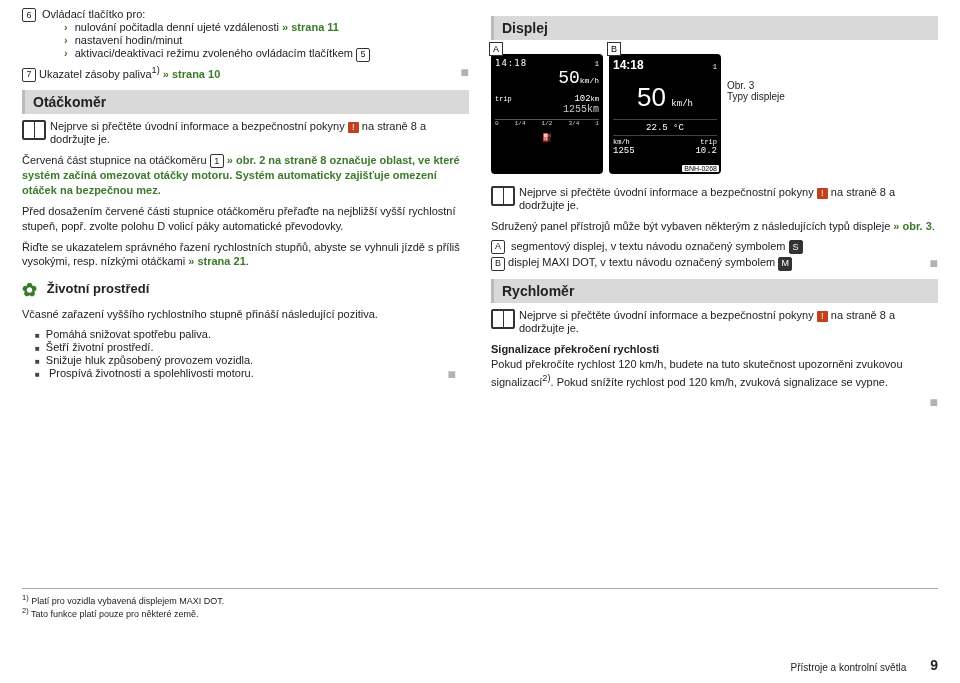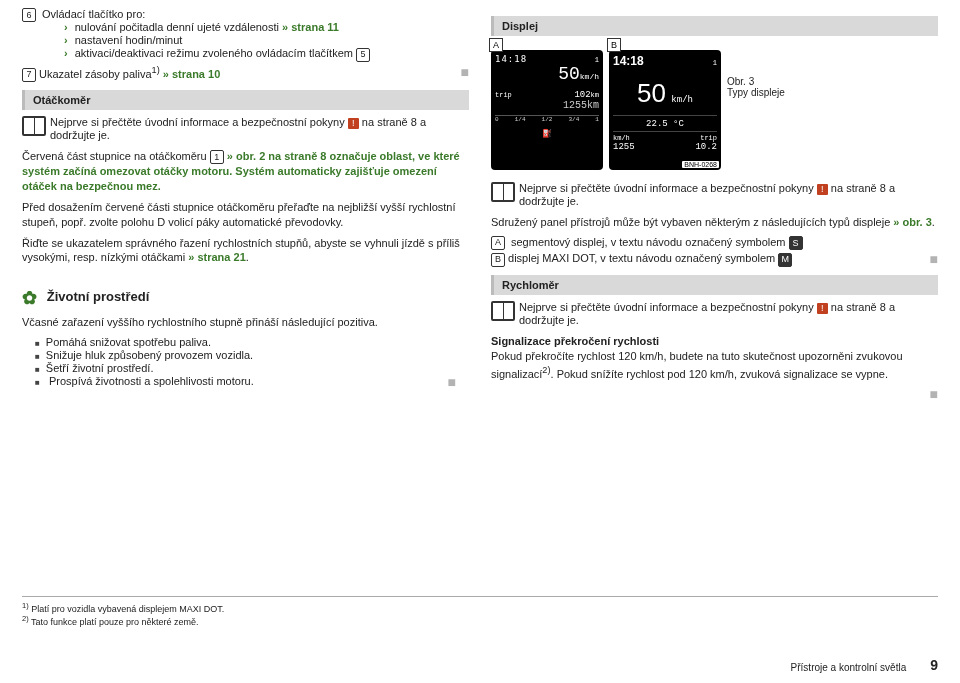--- a/index.html
+++ b/index.html
@@ -48,21 +48,21 @@
   }
   .bullet-square::before {
     content: "■";
     color: #444;
     font-size: 8px;
     margin-right: 6px;
   }
   .green-link { color: #3a7a2a; font-weight: 600; }
   .section-title {
     background: #d9d9d9;
-    font-size: 11px;
+    font-size: 14px;
     font-weight: 600;
     padding: 4px 8px;
     margin: 8px 0 6px 0;
     border-left: 3px solid #bbb;
   }
   .book-row {
     display: flex;
     gap: 4px;
     align-items: flex-start;
     margin-bottom: 8px;
@@ -94,21 +94,21 @@
   .env-icon {
     display:inline-block;
     color:#3a7a2a;
     font-size:18px;
     margin-right:6px;
     vertical-align:middle;
   }
   .subhead {
     font-size:13px;
     font-weight:600;
-    margin: 22px 0 4px 0;
+    margin: 10px 0 4px 0;
   }
   .para { margin: 6px 0; line-height: 1.35; }
   ul.ind { margin-left: 22px; list-style:none; }
   ul.ind li { margin: 1px 0; }
   ul.bul { list-style:none; margin: 4px 0; }
   ul.bul li { margin: 1px 13px; }
   .end-dot { color:#b3b3b3; font-size:14px; line-height:1; display:inline-block; }
   .display-row {
     display:flex; gap:6px; align-items:flex-start;
   }
@@ -141,21 +141,21 @@
     right:2px; bottom:2px;
     background:#fff;
     color:#000;
     font-size:7px;
     padding:0 2px;
     border-radius:1px;
     font-family:Arial;
   }
   .footline {
     position:absolute;
-    bottom: 56px;
+    bottom: 64px;
     left: 22px;
     right: 22px;
     border-top: 1px solid #aaa;
     padding-top:4px;
     font-size:9px;
   }
   .footerbar {
     position:absolute;
     bottom:10px;
     left:22px; right:22px;
@@ -235,22 +235,22 @@
       <span class="green-link">» strana 21</span><span>.</span>
     </p>
 
     <div class="subhead">
       <span class="env-icon">✿</span>
       <span>Životní prostředí</span>
     </div>
     <p class="para">Včasné zařazení vyššího rychlostního stupně přináší následující pozitiva.</p>
     <ul class="bul">
       <li class="bullet-square">Pomáhá snižovat spotřebu paliva.</li>
+      <li class="bullet-square">Šetří životní prostředí.</li>
       <li class="bullet-square">Snižuje hluk způsobený provozem vozidla.</li>
-      <li class="bullet-square">Šetří životní prostředí.</li>
       <li class="bullet-square">
         <span>Prospívá životnosti a spolehlivosti motoru.</span>
         <span class="end-dot" style="float:right">■</span>
       </li>
     </ul>
   </div>
 
   <div class="col">
     <div class="section-title">Displej</div>
 

